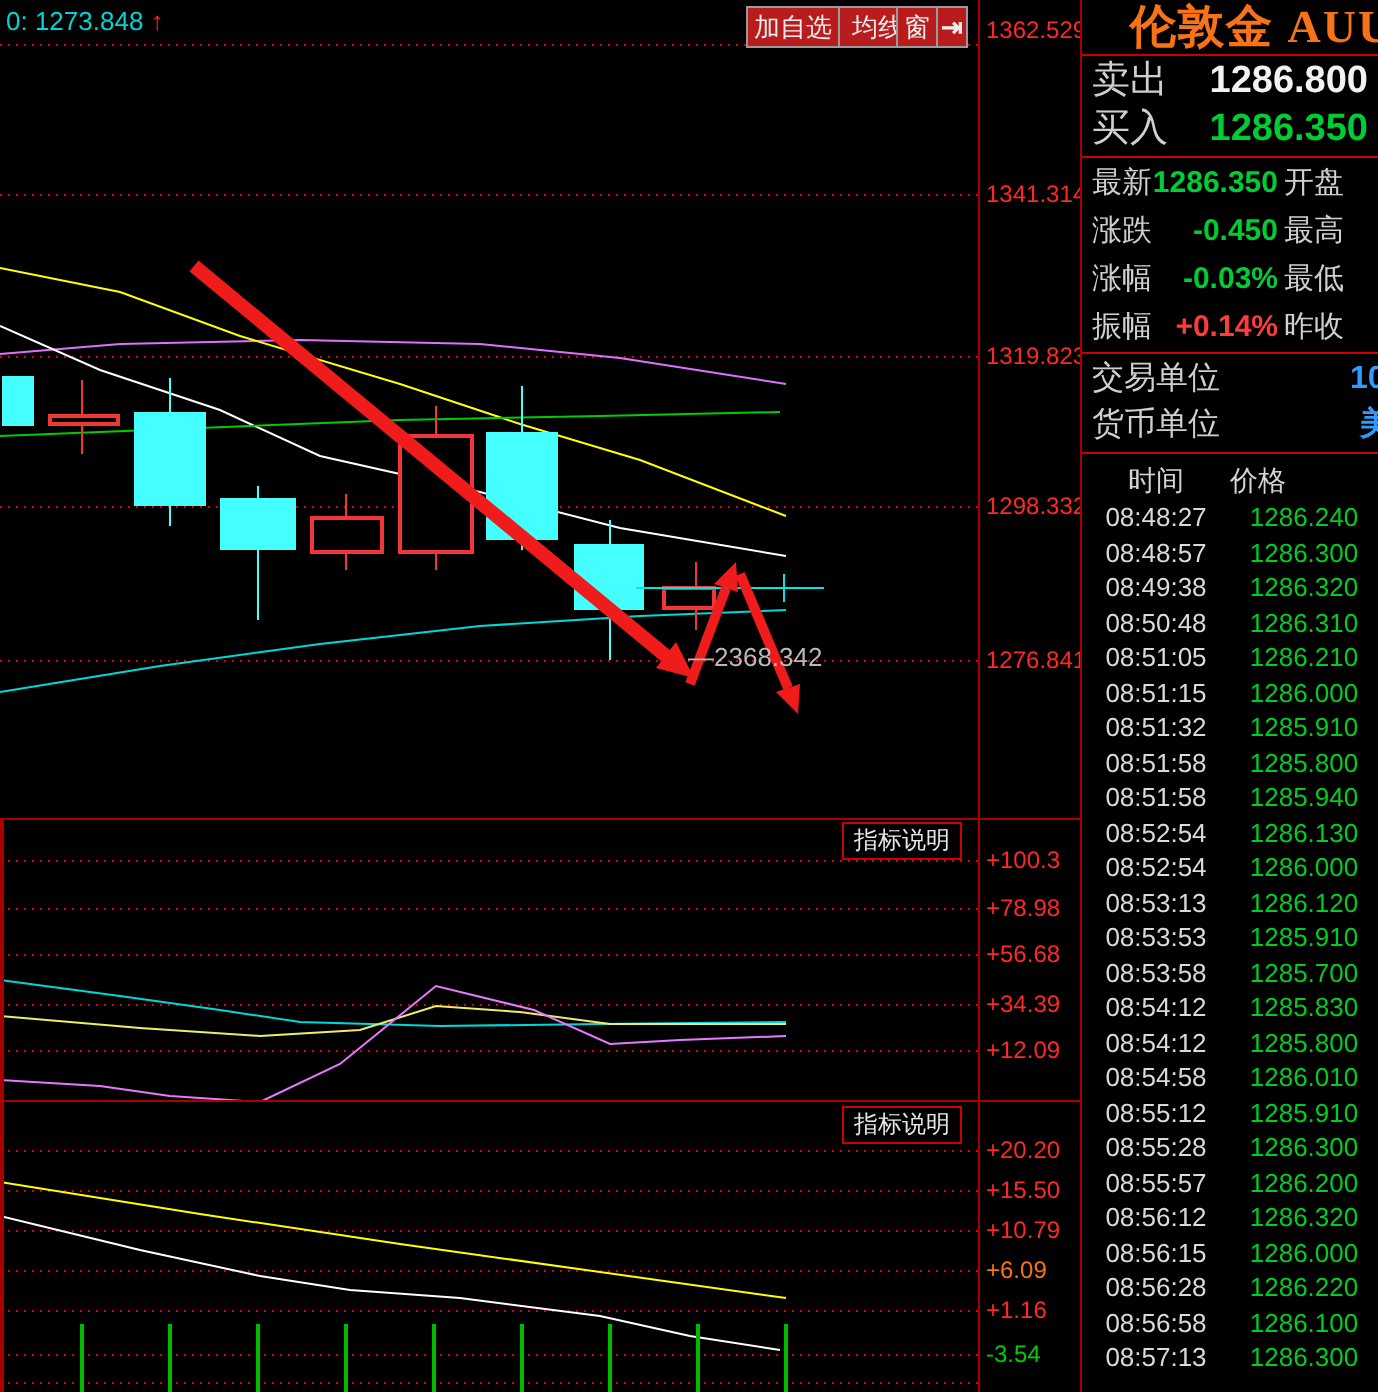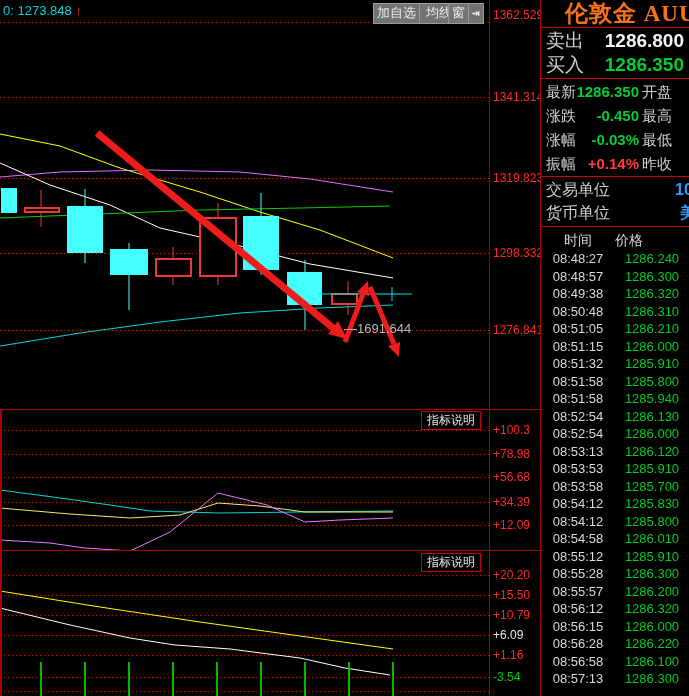--- a/index.html
+++ b/index.html
@@ -7,21 +7,21 @@
        font-family:"Liberation Sans",sans-serif;}
   svg{position:absolute;left:0;display:block;}
   #svg-main{top:0;}
   #svg-ind1{top:410px;}
   #svg-ind2{top:551px;}
   .hline{position:absolute;left:0;width:540px;height:1px;background:#a80000;}
   #vline-left{position:absolute;left:0;top:409px;width:2px;height:287px;background:#a80000;}
   #ma-readout{position:absolute;left:3px;top:3px;font-size:13px;color:#00d5d5;white-space:nowrap;}
   #ma-readout .up{color:#ff2222;font-weight:bold;}
   .tb-btn{position:absolute;top:3px;height:21px;line-height:19px;text-align:center;color:#ececec;
-          font-size:13px;border:1px solid #9a9a9a;background:#737373;box-sizing:border-box;cursor:default;font-family:Liberation Mono, monospace;}
+          font-size:13px;border:1px solid #9a9a9a;background:#b91c1c;box-sizing:border-box;cursor:default;}
   .ind-btn{position:absolute;left:421px;width:60px;height:19px;line-height:17px;text-align:center;
            font-size:12px;color:#e8e8e8;border:1px solid #cc0000;box-sizing:border-box;background:#000;}
   #annotation{position:absolute;font-size:13px;color:#b8b8b8;white-space:nowrap;}
   #gutter{position:absolute;left:489px;top:0;width:51px;height:696px;border-left:1px solid #a80000;}
   .axis-label{position:absolute;left:3px;font-size:12px;line-height:14px;white-space:nowrap;}
   #quote{position:absolute;left:540px;top:0;width:149px;height:696px;border-left:1px solid #a80000;
          box-sizing:border-box;background:#000;overflow:hidden;}
   #q-title{height:27px;line-height:28px;color:#f97316;font-family:"Liberation Serif",serif;
            font-weight:bold;font-size:23px;border-bottom:1px solid #cc0000;white-space:nowrap;
            padding-left:24px;letter-spacing:1px;}
@@ -130,37 +130,37 @@
   <div id="ma-readout"><span>0: 1273.848</span> <span class="up">↑</span></div>
 
   <div class="tb-btn" style="left:373px;width:47px;">加自选</div>
   <div class="tb-btn" style="left:419px;width:40px;">均线</div>
   <div class="tb-btn" style="left:448px;width:21px;">窗</div>
   <div class="tb-btn" style="left:468px;width:16px;font-weight:bold;">⇥</div>
 
   <div class="ind-btn" style="top:411px;">指标说明</div>
   <div class="ind-btn" style="top:553px;">指标说明</div>
 
-  <div id="annotation" style="left: 344px; top: 321px;">—1691.644</div>
+  <div id="annotation" style="left: 344px; top: 321px;">—2368.342</div>
 
   <div id="gutter">
       <div class="axis-label" style="top: 8px; color: rgb(255, 40, 40);">1362.529</div>
       <div class="axis-label" style="top: 90px; color: rgb(255, 40, 40);">1341.314</div>
       <div class="axis-label" style="top: 171px; color: rgb(255, 40, 40);">1319.823</div>
       <div class="axis-label" style="top: 246px; color: rgb(255, 40, 40);">1298.332</div>
       <div class="axis-label" style="top: 323px; color: rgb(255, 40, 40);">1276.841</div>
       <div class="axis-label" style="top: 423px; color: rgb(255, 40, 40);">+100.3</div>
       <div class="axis-label" style="top: 447px; color: rgb(255, 40, 40);">+78.98</div>
       <div class="axis-label" style="top: 470px; color: rgb(255, 40, 40);">+56.68</div>
       <div class="axis-label" style="top: 495px; color: rgb(255, 40, 40);">+34.39</div>
       <div class="axis-label" style="top: 518px; color: rgb(255, 40, 40);">+12.09</div>
       <div class="axis-label" style="top: 568px; color: rgb(255, 40, 40);">+20.20</div>
       <div class="axis-label" style="top: 588px; color: rgb(255, 40, 40);">+15.50</div>
       <div class="axis-label" style="top: 608px; color: rgb(255, 40, 40);">+10.79</div>
-      <div class="axis-label" style="top: 628px; color: #e5e5e5;">+6.09</div>
+      <div class="axis-label" style="top: 628px; color: #f97316;">+6.09</div>
       <div class="axis-label" style="top: 648px; color: rgb(255, 40, 40);">+1.16</div>
       <div class="axis-label" style="top: 670px; color: rgb(0, 204, 0);">-3.54</div>
     </div>
 
   <div id="quote">
     <div id="q-title">伦敦金 AUUS</div>
 
     <div id="q-box1">
       <div class="qrow1">
         <span class="qlabel">卖出</span>

